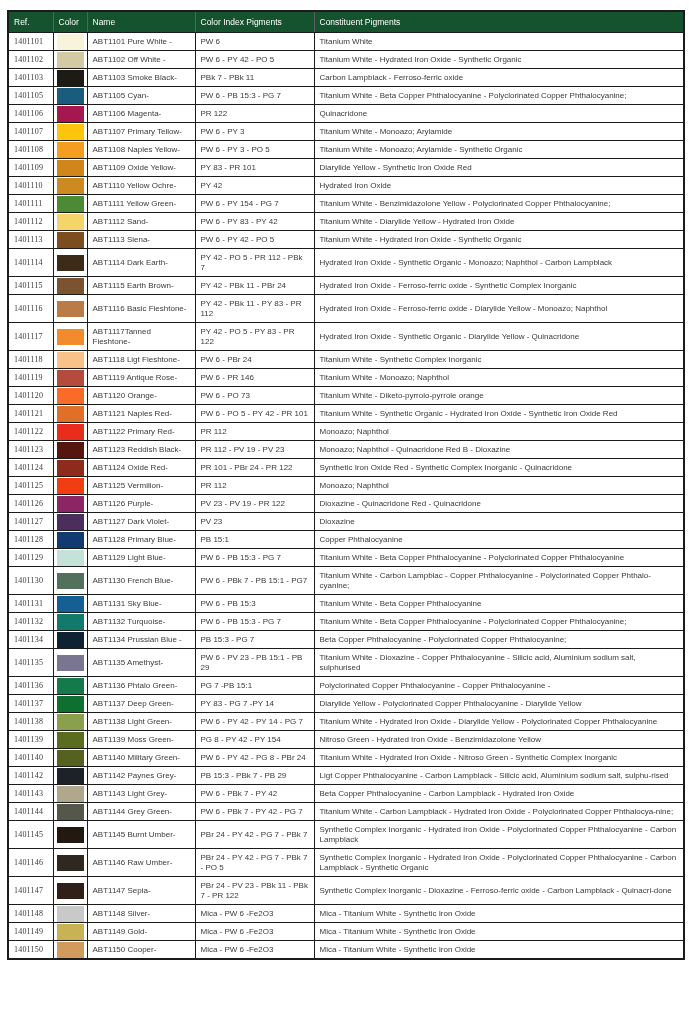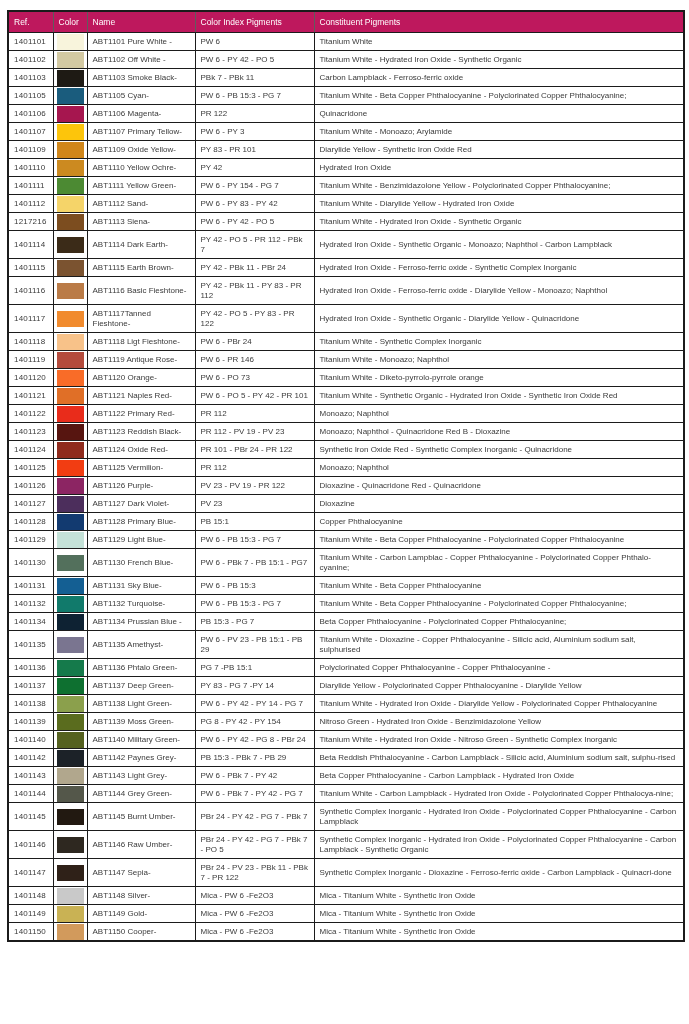--- a/index.html
+++ b/index.html
@@ -20,21 +20,21 @@
     border: 2px solid #1b1b1b;
     table-layout: fixed;
   }
   col.c-ref { width: 45px; }
   col.c-color { width: 34px; }
   col.c-name { width: 108px; }
   col.c-ci { width: 119px; }
   col.c-const { width: 370px; }
 
   thead th {
-    background: #be185d;
+    background: #14532d;
     color: #ffffff;
     font-size: 8.5px;
     font-weight: normal;
     text-align: left;
     padding: 5px 5px;
     border-right: 1px solid #5f5d5d;
     border-bottom: 1px solid #1b1b1b;
     white-space: nowrap;
     overflow: hidden;
   }
@@ -42,21 +42,21 @@
 
   tbody td {
     border: 1px solid #1b1b1b;
     font-size: 8px;
     line-height: 10px;
     color: #3a3a3a;
     padding: 3.5px 5px;
     vertical-align: middle;
     overflow: hidden;
   }
-  td.ref-cell { letter-spacing: 0.2px; }
+  td.ref-cell { letter-spacing: 0.2px; font-family: Liberation Serif, serif; }
   td.color-cell { padding: 0 3px; }
   .swatch {
     width: 100%;
     height: 100%;
     min-height: 16px;
     display: block;
   }
 </style>
 </head>
 <body>
@@ -134,20 +134,29 @@
   <tr>
     <td class="ref-cell">1401107</td>
     <td class="color-cell">
       <span class="swatch" style="background: rgb(253, 197, 11);"></span>
     </td>
     <td class="name-cell">ABT1107 Primary Tellow-</td>
     <td class="ci-cell">PW 6 - PY 3</td>
     <td class="const-cell">Titanium White - Monoazo; Arylamide</td>
   </tr>
 
+  <tr>
+    <td class="ref-cell">1401108</td>
+    <td class="color-cell">
+      <span class="swatch" style="background: rgb(245, 157, 32);"></span>
+    </td>
+    <td class="name-cell">ABT1108 Naples Yellow-</td>
+    <td class="ci-cell">PW 6 - PY 3 - PO 5</td>
+    <td class="const-cell">Titanium White - Monoazo; Arylamide -  Synthetic Organic</td>
+  </tr>
 
   <tr>
     <td class="ref-cell">1401109</td>
     <td class="color-cell">
       <span class="swatch" style="background: rgb(208, 134, 26);"></span>
     </td>
     <td class="name-cell">ABT1109 Oxide Yellow-</td>
     <td class="ci-cell">PY 83 - PR 101</td>
     <td class="const-cell">Diarylide Yellow - Synthetic Iron Oxide Red</td>
   </tr>
@@ -176,21 +185,21 @@
     <td class="ref-cell">1401112</td>
     <td class="color-cell">
       <span class="swatch" style="background: rgb(245, 212, 105);"></span>
     </td>
     <td class="name-cell">ABT1112 Sand-</td>
     <td class="ci-cell">PW 6 - PY 83 - PY 42</td>
     <td class="const-cell">Titanium White - Diarylide Yellow - Hydrated Iron Oxide</td>
   </tr>
 
   <tr>
-    <td class="ref-cell">1217216</td>
+    <td class="ref-cell">1401113</td>
     <td class="color-cell">
       <span class="swatch" style="background: rgb(124, 77, 31);"></span>
     </td>
     <td class="name-cell">ABT1113 Siena-</td>
     <td class="ci-cell">PW 6 - PY 42 - PO 5</td>
     <td class="const-cell">Titanium White - Hydrated Iron Oxide - Synthetic Organic</td>
   </tr>
 
   <tr>
     <td class="ref-cell">1401114</td>
@@ -454,21 +463,21 @@
   </tr>
 
 
   <tr>
     <td class="ref-cell">1401142</td>
     <td class="color-cell">
       <span class="swatch" style="background: rgb(28, 34, 40);"></span>
     </td>
     <td class="name-cell">ABT1142 Paynes Grey-</td>
     <td class="ci-cell">PB 15:3 - PBk 7 - PB 29</td>
-    <td class="const-cell">Beta Reddish Phthalocyanine  - Carbon Lampblack - Silicic acid, Aluminium sodium salt, sulphu-rised</td>
+    <td class="const-cell">Ligt Copper Phthalocyanine  - Carbon Lampblack - Silicic acid, Aluminium sodium salt, sulphu-rised</td>
   </tr>
 
   <tr>
     <td class="ref-cell">1401143</td>
     <td class="color-cell">
       <span class="swatch" style="background: rgb(177, 167, 141);"></span>
     </td>
     <td class="name-cell">ABT1143 Light Grey-</td>
     <td class="ci-cell">PW 6 - PBk 7 - PY 42</td>
     <td class="const-cell">Beta Copper Phthalocyanine  - Carbon Lampblack - Hydrated Iron Oxide</td>

